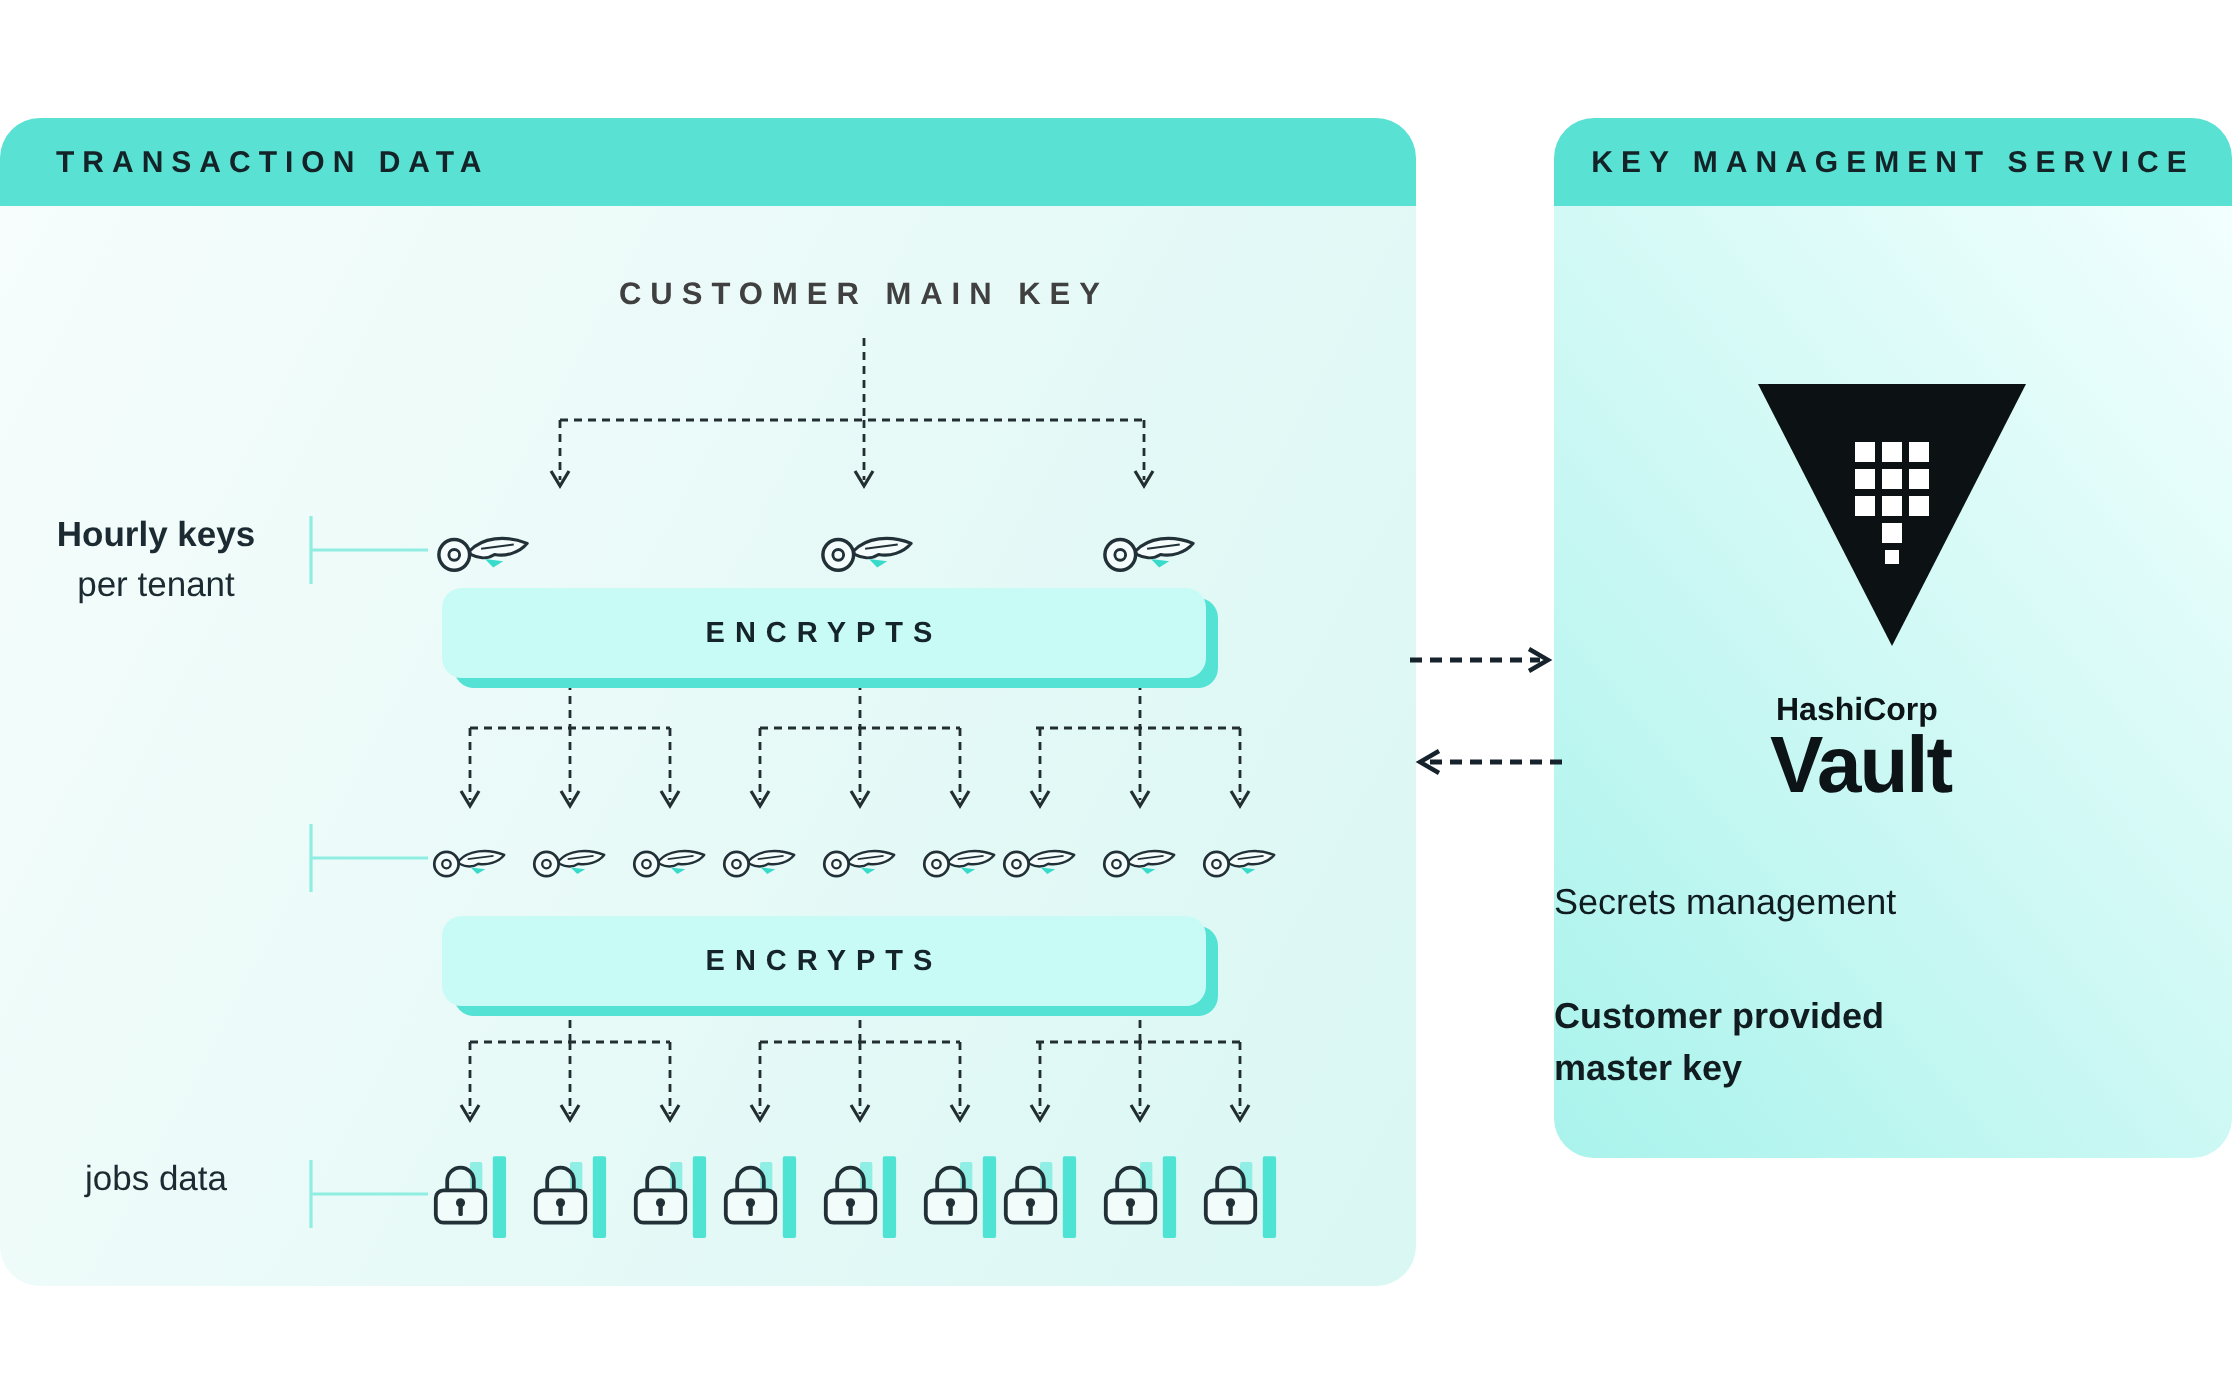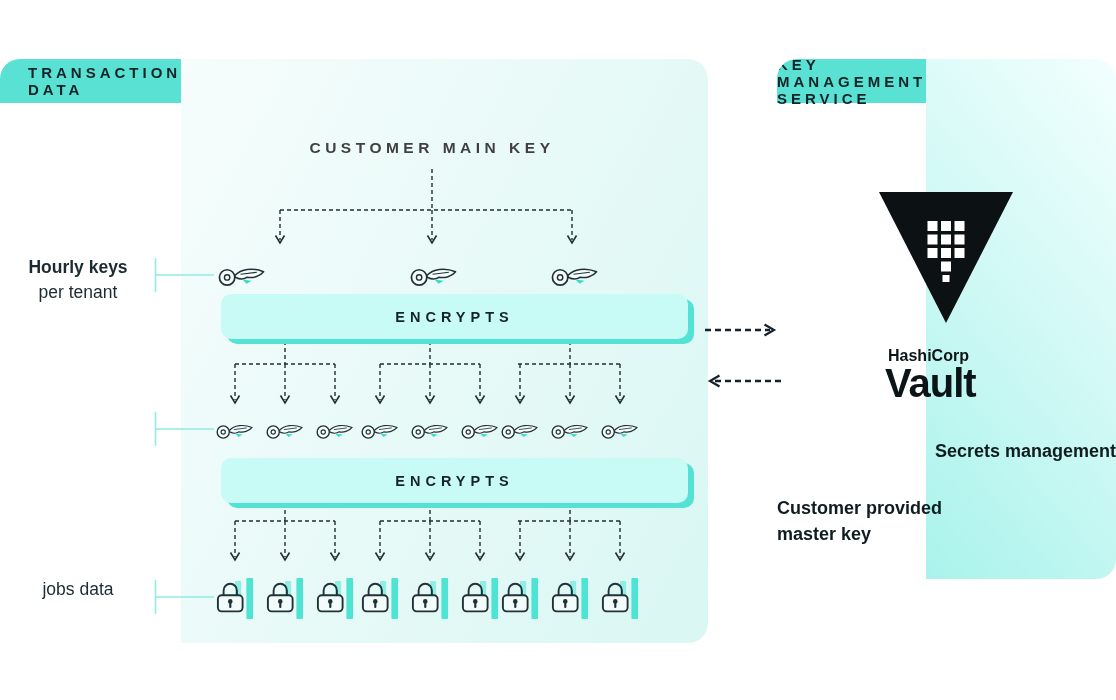--- a/index.html
+++ b/index.html
@@ -1,58 +1,58 @@
 <!DOCTYPE html>
 <html><head>
 <meta charset="utf-8">
 <style>
   html,body{margin:0;padding:0;background:#ffffff;}
   .stage{
     position:relative;width:1116px;height:700px;background:#ffffff;overflow:hidden;
     font-family:"Liberation Sans",sans-serif;color:#17262b;
   }
-  .panel{position:absolute;border-radius:20px;overflow:hidden;display:flex;flex-direction:row;}
+  .panel{position:absolute;border-radius:20px;overflow:hidden;display:flex;flex-direction:column;}
   .panel-left{left:0;top:59px;width:708px;height:584px;}
   .panel-right{left:777px;top:59px;width:339px;height:520px;}
   .panel-header{
     height:44px;flex:0 0 44px;background:#59e1d3;display:flex;align-items:center;
     font-size:15px;font-weight:600;letter-spacing:4px;color:#132327;
   }
   .panel-header.pad{padding-left:28px;}
   .panel-header.center{justify-content:center;}
   .panel-body-left{flex:1;background:linear-gradient(118deg,#f6fdfc 0%,#e9faf8 45%,#d9f7f3 100%);}
   .panel-body-right{flex:1;background:linear-gradient(50deg,#a9f3ec 0%,#ccf8f4 45%,#f2fffe 100%);}
   .abs{position:absolute;}
   .main-key-title{
     left:232px;top:139px;width:400px;text-align:center;
     font-size:15.5px;font-weight:700;letter-spacing:4.5px;color:#404040;z-index:4;
   }
   .connectors{left:0;top:0;width:1116px;height:700px;z-index:3;pointer-events:none;}
   .encrypts-bar{
-    left:221px;width:467px;height:45px;border-radius:10px;background:#c9fbf6;
+    left:221px;width:382px;height:45px;border-radius:10px;background:#c9fbf6;
     box-shadow:6px 5px 0 0 #54e2d4;display:flex;align-items:center;justify-content:center;
     font-size:14.5px;font-weight:600;letter-spacing:5px;color:#152428;z-index:4;
   }
   .bar1{top:294px;} .bar2{top:458px;}
   .key-lg{width:48px;height:29px;top:261px;z-index:4;}
   .icon-group{position:absolute;display:flex;gap:12px;z-index:4;}
   .keys-small{top:419px;}
   .key-sm{width:38px;height:23px;}
   .locks-row{top:576px;}
   .lock{width:38px;height:46px;}
   .row-label{
     left:3px;width:150px;text-align:center;line-height:25px;font-size:17.5px;color:#1c2b31;z-index:4;
   }
   .row-label .b{font-weight:700;display:block;}
   .row-label .n{font-weight:400;display:block;}
   .lbl1{top:255px;} .lbl2{top:409px;} .lbl3{top:577px;}
   .vault-logo{left:879px;top:192px;width:134px;height:131px;z-index:4;}
   .hashicorp-label{left:888px;top:347px;font-size:16px;font-weight:700;color:#0c1417;z-index:4;}
   .vault-label{left:885px;top:361px;font-size:40px;font-weight:700;letter-spacing:-1px;color:#0c1417;z-index:4;}
-  .kms-line1{left:777px;top:441px;width:339px;text-align:right;font-size:18px;font-weight:700;color:#101c1f;z-index:4;}
+  .kms-line1{left:777px;top:441px;width:339px;text-align:left;font-size:18px;font-weight:400;color:#101c1f;z-index:4;}
   .kms-line2{left:777px;top:495px;width:327px;text-align:left;font-size:18px;font-weight:700;line-height:26px;color:#101c1f;z-index:4;}
 </style>
 </head>
 <body>
 
 <div class="stage">
 
   <svg width="0" height="0" style="position:absolute" aria-hidden="true">
     <defs>
       <symbol id="sym-key" viewBox="0 0 50 30">

